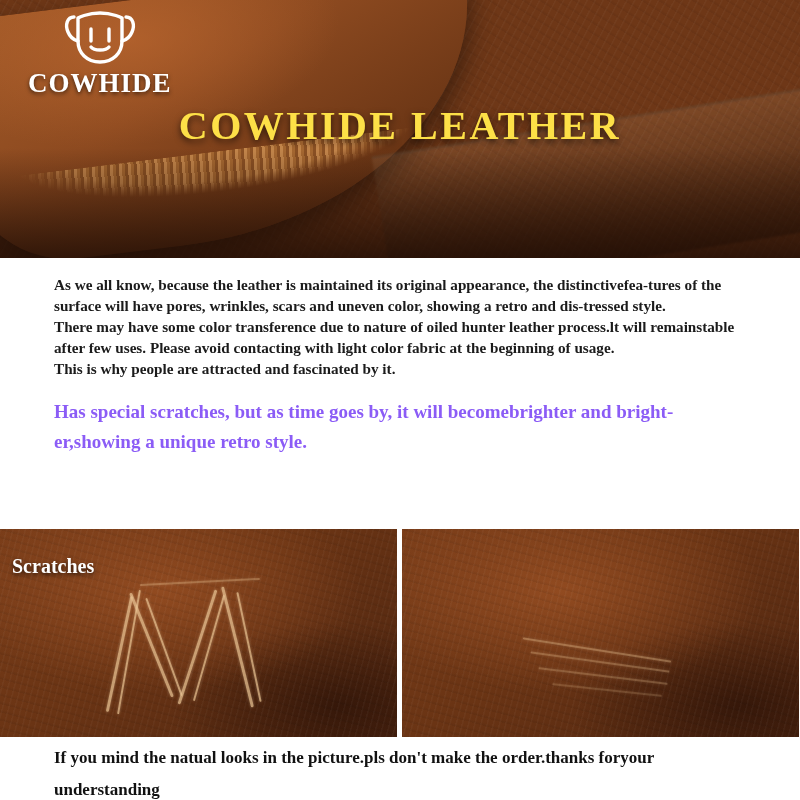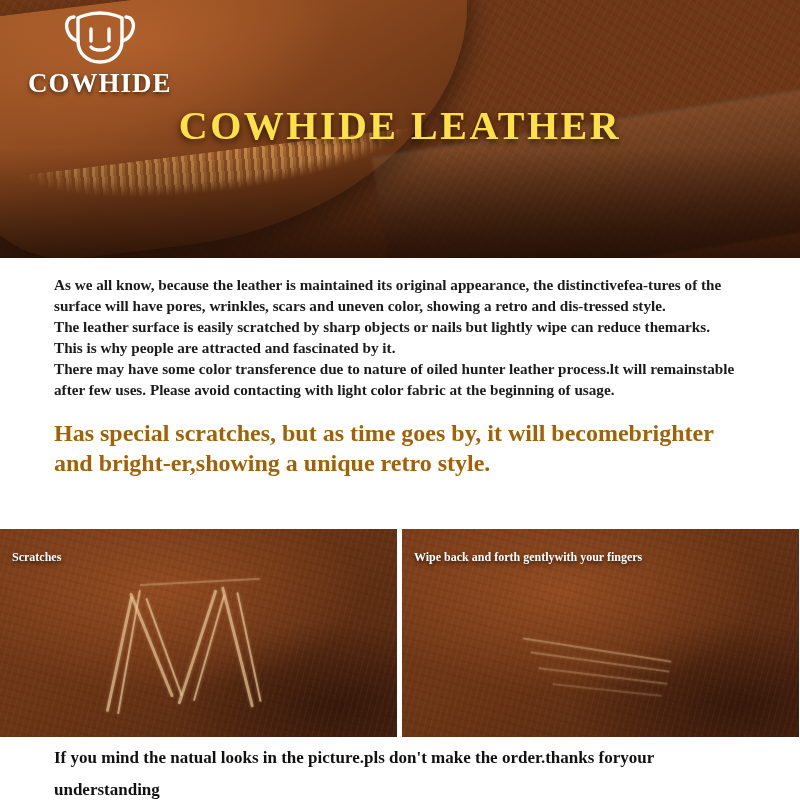--- a/index.html
+++ b/index.html
@@ -149,23 +149,23 @@
     font-weight: bold;
     text-align: left;
   }
   .copy .para {
     margin-bottom: 0px;
   }
   .highlight {
     margin-top: 18px;
     font-family: "Liberation Serif", serif;
     font-weight: bold;
-    font-size: 24px;
+    font-size: 19px;
     line-height: 30px;
-    color: #a16207;
+    color: #8b5cf6;
     padding: 0 54px 0 54px;
   }
 
   
   .photos {
     position: absolute;
     left: 0;
     top: 529px;
     width: 800px;
     height: 208px;
@@ -198,26 +198,26 @@
   }
   .scratch {
     position: absolute;
     background: rgba(236,198,150,0.72);
     border-radius: 2px;
     box-shadow: 0 0 3px rgba(255,230,190,.35);
   }
   .photo-label {
     position: absolute;
     left: 12px;
-    top: 19px;
+    top: 28px;
     z-index: 6;
     color: #ffffff;
     font-family: "Liberation Serif", serif;
     font-weight: bold;
-    font-size: 12px;
+    font-size: 20px;
     line-height: 19px;
     text-shadow: 0 2px 4px rgba(0,0,0,.7);
     max-width: 250px;
   }
 
   
   .footnote {
     position: absolute;
     left: 0;
     top: 742px;
@@ -257,23 +257,22 @@
         </svg>
       </div>
       <div class="brand-name">COWHIDE</div>
     </div>
 
     <div class="hero-title">COWHIDE LEATHER</div>
   </div>
 
   <div class="copy">
     <p class="para">As we all know, because the  leather is maintained its original appearance, the distinctivefea-tures of the surface will have pores, wrinkles, scars and uneven color, showing a retro and dis-tressed style.</p>
-    <p class="para">The leather surface is easily scratched by sharp objects or nails but lightly wipe can reduce themarks.</p>
+    <p class="para">There may have some color transference due to nature of oiled hunter leather process.lt will remainstable after few uses. Please avoid contacting with light color fabric at the beginning of usage.</p>
     <p class="para">This is why people are attracted and fascinated by it.</p>
-    <p class="para">There may have some color transference due to nature of oiled hunter leather process.lt will remainstable after few uses. Please avoid contacting with light color fabric at the beginning of usage.</p>
   </div>
 
   <div class="highlight">Has special scratches, but as time goes by, it will becomebrighter and bright-er,showing a unique retro style.</div>
 
   <div class="photos">
 
     <div class="photo">
       <div class="tex"></div>
 
       <div class="scratch" style="left:118px; top:66px; width:3px; height:118px; transform:rotate(12deg);"></div>
@@ -287,20 +286,19 @@
       <div class="scratch" style="left:140px; top:52px; width:120px; height:2px; transform:rotate(-3deg); opacity:.5;"></div>
       <div class="photo-label">Scratches</div>
     </div>
 
     <div class="photo">
       <div class="tex"></div>
       <div class="scratch" style="left:120px; top:120px; width:150px; height:2px; transform:rotate(9deg); opacity:.55;"></div>
       <div class="scratch" style="left:128px; top:132px; width:140px; height:2px; transform:rotate(8deg); opacity:.45;"></div>
       <div class="scratch" style="left:136px; top:146px; width:130px; height:2px; transform:rotate(7deg); opacity:.4;"></div>
       <div class="scratch" style="left:150px; top:160px; width:110px; height:2px; transform:rotate(6deg); opacity:.3;"></div>
-      <div class="photo-label">Wipe back and forth gentlywith your fingers</div>
     </div>
 
   </div>
 
   <div class="footnote">If you mind the natual looks in the picture.pls don't make the order.thanks foryour understanding</div>
 
 </div>
 
 </body></html>

